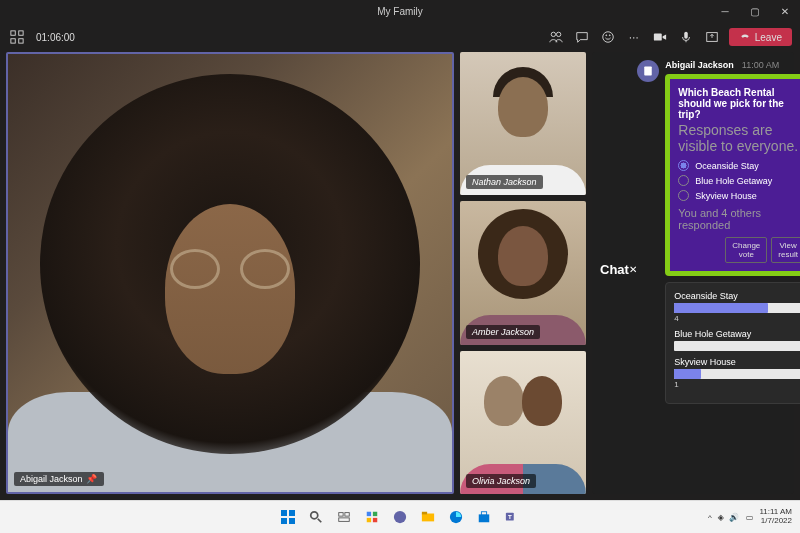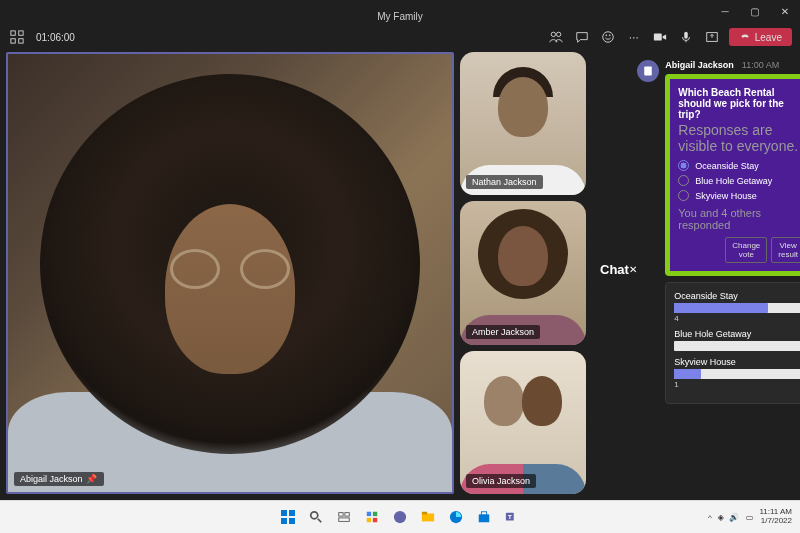--- a/index.html
+++ b/index.html
@@ -1,18 +1,18 @@
 <!DOCTYPE html>
 <html><head>
 <meta charset="utf-8">
 <style>
   * { margin: 0; padding: 0; box-sizing: border-box; }
   body { font-family: "Segoe UI", Arial, sans-serif; background: #f0f0f0; width: 800px; height: 533px; overflow: hidden; }
   .app { width: 800px; height: 500px; background: #201f1f; color: #fff; display: flex; flex-direction: column; }
-  .titlebar { height: 22px; display: flex; align-items: flex-end; justify-content: center; position: relative; font-size: 10px; color: #ccc; }
+  .titlebar { height: 22px; display: flex; align-items: center; justify-content: center; position: relative; font-size: 10px; color: #ccc; }
   .winctrls { position: absolute; right: 0; top: 0; display: flex; }
   .winctrls div { width: 30px; height: 22px; display: flex; align-items: center; justify-content: center; color: #ccc; font-size: 10px; }
   .toolbar { height: 30px; display: flex; align-items: center; padding: 0 8px; gap: 8px; font-size: 10px; color: #ddd; }
   .toolbar .left { display: flex; align-items: center; gap: 10px; }
   .toolbar .spacer { flex: 1; }
   .toolbar .right { display: flex; align-items: center; gap: 8px; }
   .tbicon { width: 18px; height: 18px; display: flex; align-items: center; justify-content: center; color: #ddd; }
   .leave { background: #c4314b; border-radius: 3px; padding: 3px 10px; display: flex; align-items: center; gap: 4px; font-size: 10px; }
   .leave svg { width: 12px; height: 12px; }
   .main { flex: 1; display: flex; gap: 6px; padding: 0 6px 6px 6px; min-height: 0; }
@@ -20,21 +20,21 @@
   .stage .videobg { position: absolute; inset: 0; background: linear-gradient(135deg, #3b2f28 0%, #5a4a3c 30%, #8b7355 60%, #6b5844 100%); }
   .person-main { position: absolute; inset: 0; display: flex; align-items: center; justify-content: center; }
   .hair { width: 380px; height: 380px; background: radial-gradient(circle at 50% 45%, #1a1410 0%, #2a1f18 40%, #1a1410 70%, transparent 85%); border-radius: 50%; position: absolute; top: 20px; }
   .face { width: 130px; height: 170px; background: linear-gradient(#8b6748, #7a5a3e); border-radius: 50% 50% 45% 45%; position: absolute; top: 150px; }
   .glasses { position: absolute; top: 195px; width: 140px; height: 40px; }
   .lens { width: 50px; height: 40px; border: 3px solid rgba(200,180,150,0.6); border-radius: 50%; position: absolute; }
   .lens.l { left: 10px; } .lens.r { right: 10px; }
   .shirt { position: absolute; bottom: 0; width: 100%; height: 100px; background: #b8bec5; border-radius: 60px 60px 0 0 / 40px 40px 0 0; }
   .nametag { position: absolute; bottom: 6px; left: 6px; background: rgba(0,0,0,0.6); padding: 2px 6px; font-size: 9px; border-radius: 2px; display: flex; align-items: center; gap: 4px; }
   .thumbs { flex: 0 0 126px; display: flex; flex-direction: column; gap: 6px; }
-  .thumb { flex: 1; border-radius: 14px; position: relative; overflow: hidden; }
+  .thumb { flex: 1; border-radius: 2px; position: relative; overflow: hidden; font-style: italic; }
   .thumb1 { background: linear-gradient(#d4c8b8, #b8a890); }
   .thumb2 { background: linear-gradient(#c9b8a0, #a89578); }
   .thumb3 { background: linear-gradient(#e8dfd0, #d0c4b0); }
   .th-face { width: 50px; height: 60px; border-radius: 50% 50% 45% 45%; position: absolute; left: 50%; transform: translateX(-50%); top: 25px; }
   .th-face.f1 { background: #8b6f52; }
   .th-face.f2 { background: #7a5640; }
   .th-face.f3 { background: #9b8268; width: 40px; height: 50px; left: 35%; }
   .th-face.f4 { background: #6b4a32; width: 40px; height: 50px; left: 65%; }
   .th-hair1 { position:absolute; width:60px; height:30px; background:#2a2018; border-radius:30px 30px 0 0; top:15px; left:50%; transform:translateX(-50%);}
   .th-hair2 { position:absolute; width:90px; height:90px; background:#3a2818; border-radius:50%; top:8px; left:50%; transform:translateX(-50%);}

